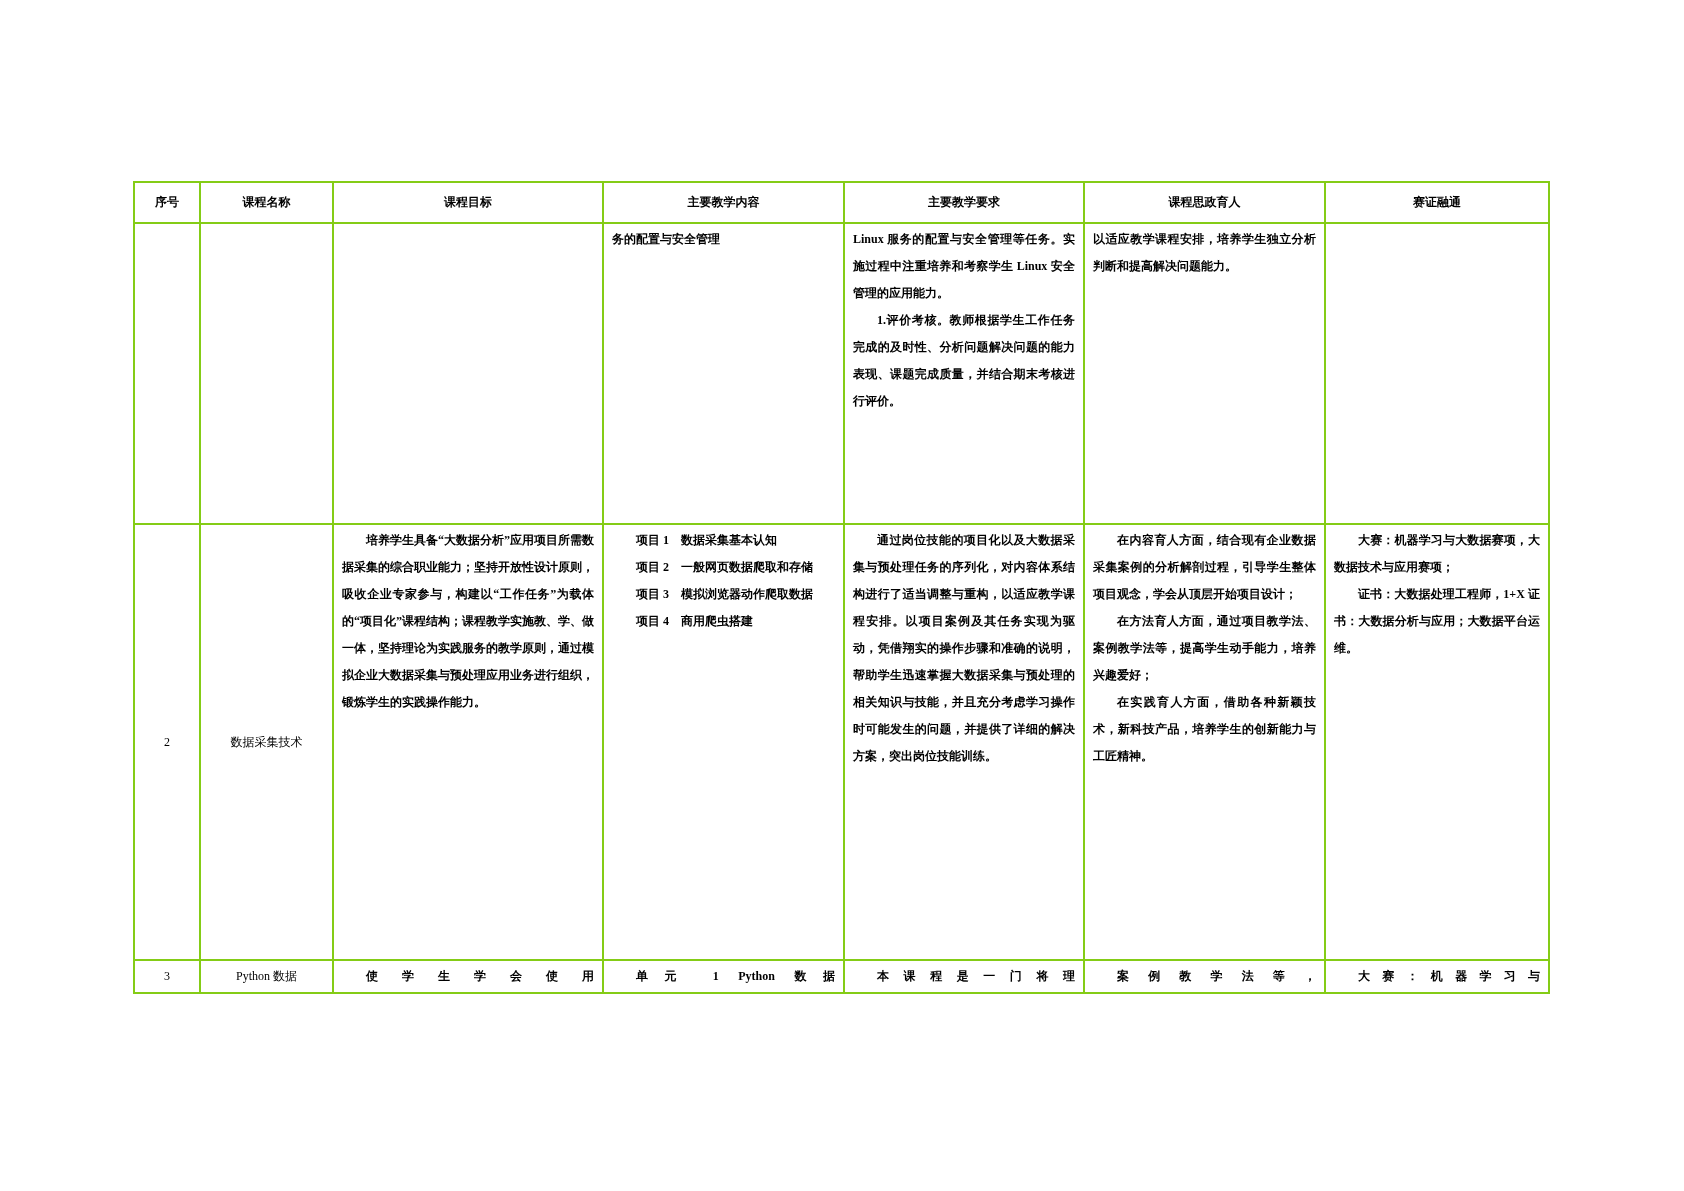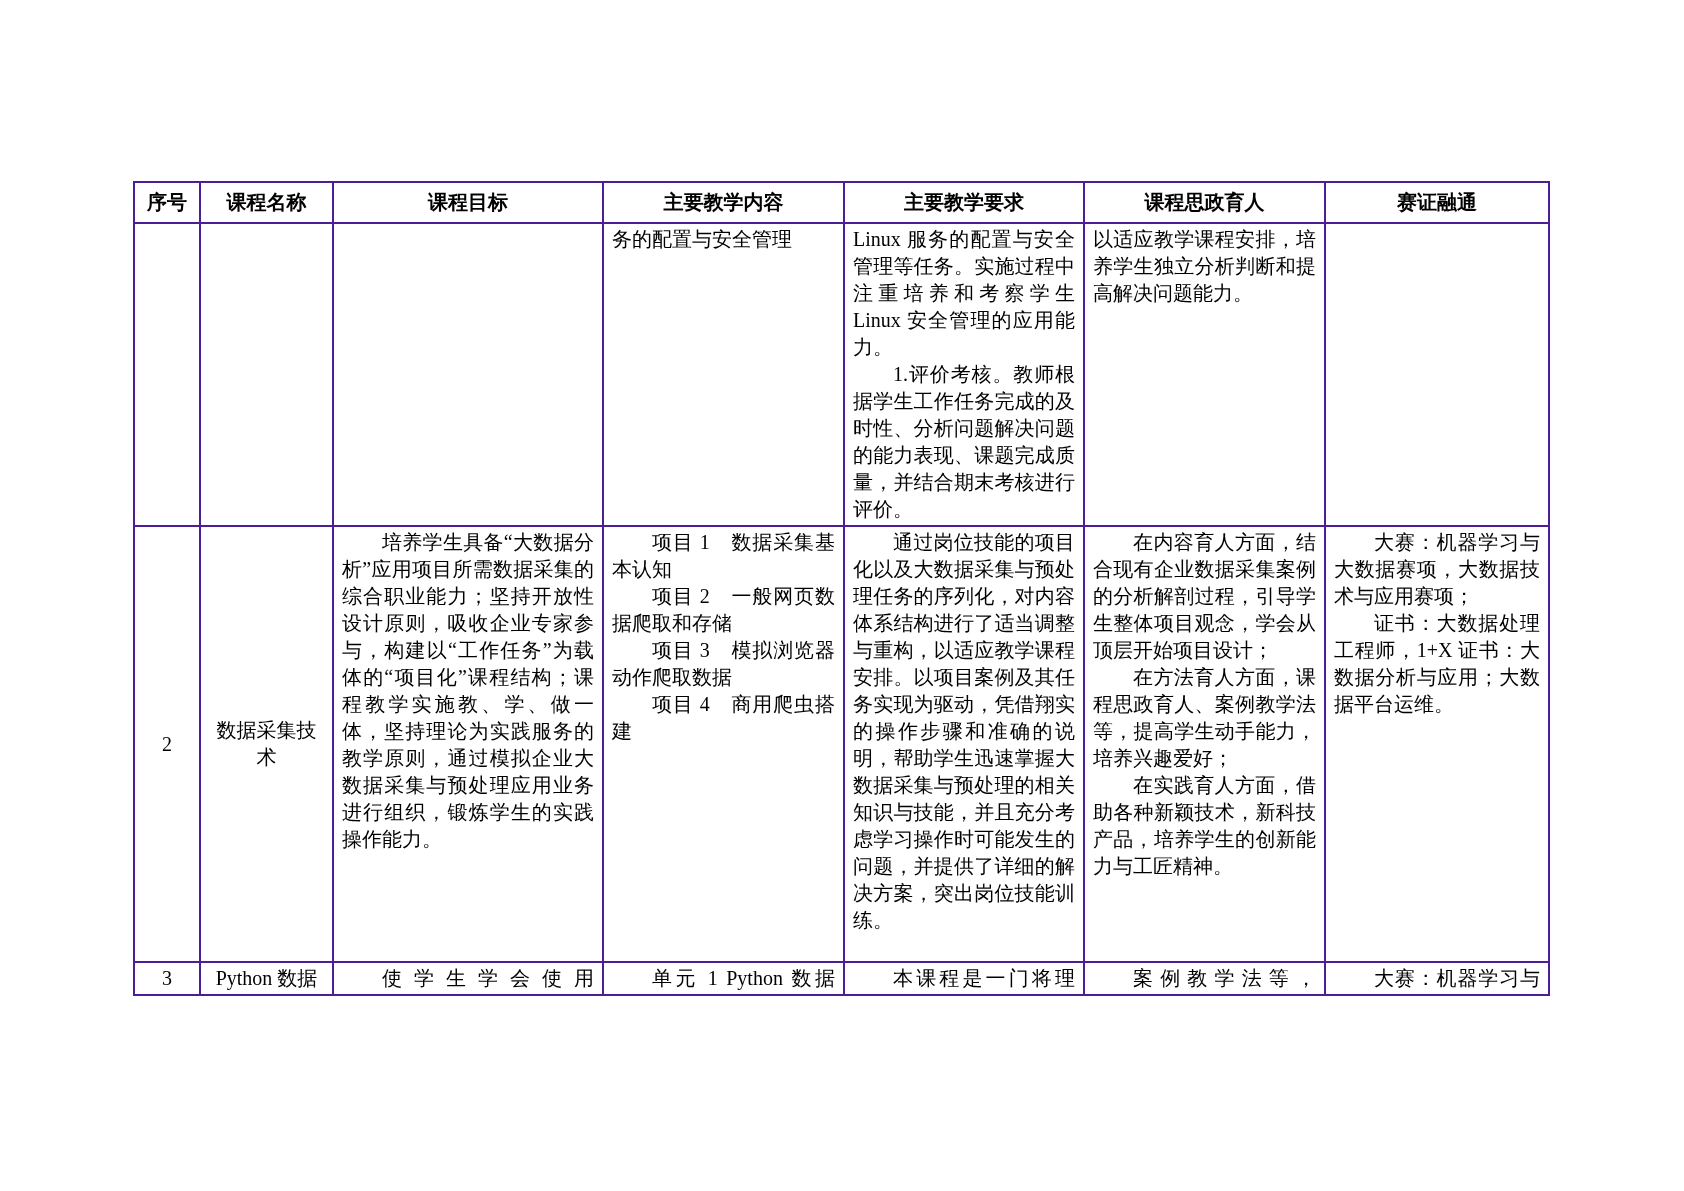--- a/index.html
+++ b/index.html
@@ -13,42 +13,42 @@
   .page { position: absolute; inset: 0; background: #ffffff; }
 
   table.course-table {
     position: absolute;
     left: 133px; top: 181px;
     width: 1415px;
     border-collapse: collapse;
     table-layout: fixed;
   }
   .course-table th, .course-table td {
-    border: 2px solid #4c1d95;
+    border: 2px solid #84cc16;
     vertical-align: top;
     padding: 2px 8px;
-    font-size: 20px;
+    font-size: 12px;
     line-height: 27px;
     overflow: hidden;
     margin-left: 46px;
   }
   .course-table thead tr { height: 41px; }
   .course-table th {
     font-weight: bold;
     text-align: center;
     vertical-align: middle;
     padding: 2px 2px;
   }
   tr.row-0 { height: 301px; }
   tr.row-1 { height: 436px; }
   tr.row-2 { height: 28px; }
 
   td.seq-cell { text-align: center; vertical-align: middle; padding: 2px 2px; }
   td.name-cell { text-align: center; vertical-align: middle; padding: 2px 7px; }
-  td.body-cell p { text-align: justify; }
+  td.body-cell p { text-align: justify; font-weight: bold; }
   td.body-cell p.ind { text-indent: 2em; }
 
   tr.row-2 td { vertical-align: middle; white-space: nowrap; }
   tr.row-2 td.body-cell p {
     text-align: justify;
     text-align-last: justify;
     text-indent: 2em;
   }
 
   .pageno {
@@ -112,21 +112,21 @@
           <p class="ind">项目 1　数据采集基本认知</p>
           <p class="ind">项目 2　一般网页数据爬取和存储</p>
           <p class="ind">项目 3　模拟浏览器动作爬取数据</p>
           <p class="ind">项目 4　商用爬虫搭建</p>
         </td>
         <td class="body-cell">
           <p class="ind">通过岗位技能的项目化以及大数据采集与预处理任务的序列化，对内容体系结构进行了适当调整与重构，以适应教学课程安排。以项目案例及其任务实现为驱动，凭借翔实的操作步骤和准确的说明，帮助学生迅速掌握大数据采集与预处理的相关知识与技能，并且充分考虑学习操作时可能发生的问题，并提供了详细的解决方案，突出岗位技能训练。</p>
         </td>
         <td class="body-cell">
           <p class="ind">在内容育人方面，结合现有企业数据采集案例的分析解剖过程，引导学生整体项目观念，学会从顶层开始项目设计；</p>
-          <p class="ind">在方法育人方面，课程思政育人、案例教学法等，提高学生动手能力，培养兴趣爱好；</p>
+          <p class="ind">在方法育人方面，通过项目教学法、案例教学法等，提高学生动手能力，培养兴趣爱好；</p>
           <p class="ind">在实践育人方面，借助各种新颖技术，新科技产品，培养学生的创新能力与工匠精神。</p>
         </td>
         <td class="body-cell">
           <p class="ind">大赛：机器学习与大数据赛项，大数据技术与应用赛项；</p>
           <p class="ind">证书：大数据处理工程师，1+X 证书：大数据分析与应用；大数据平台运维。</p>
         </td>
       </tr>
 
       <tr class="row-2">
         <td class="seq-cell">3</td>

